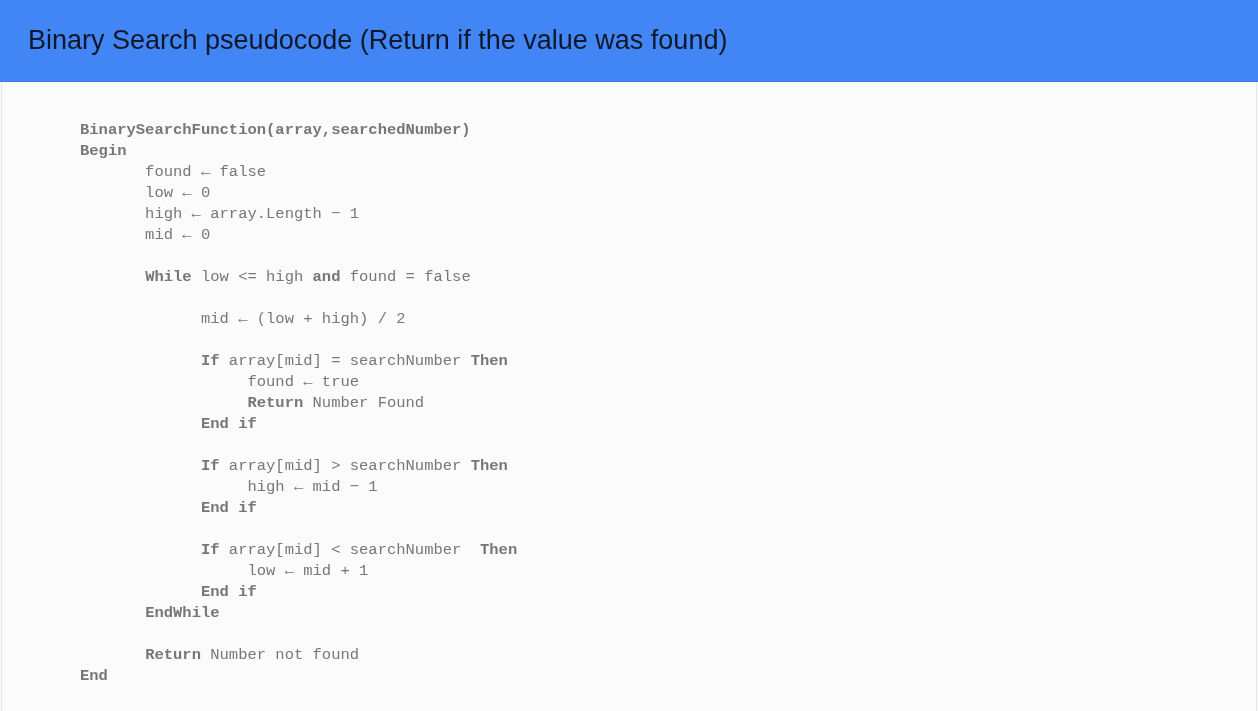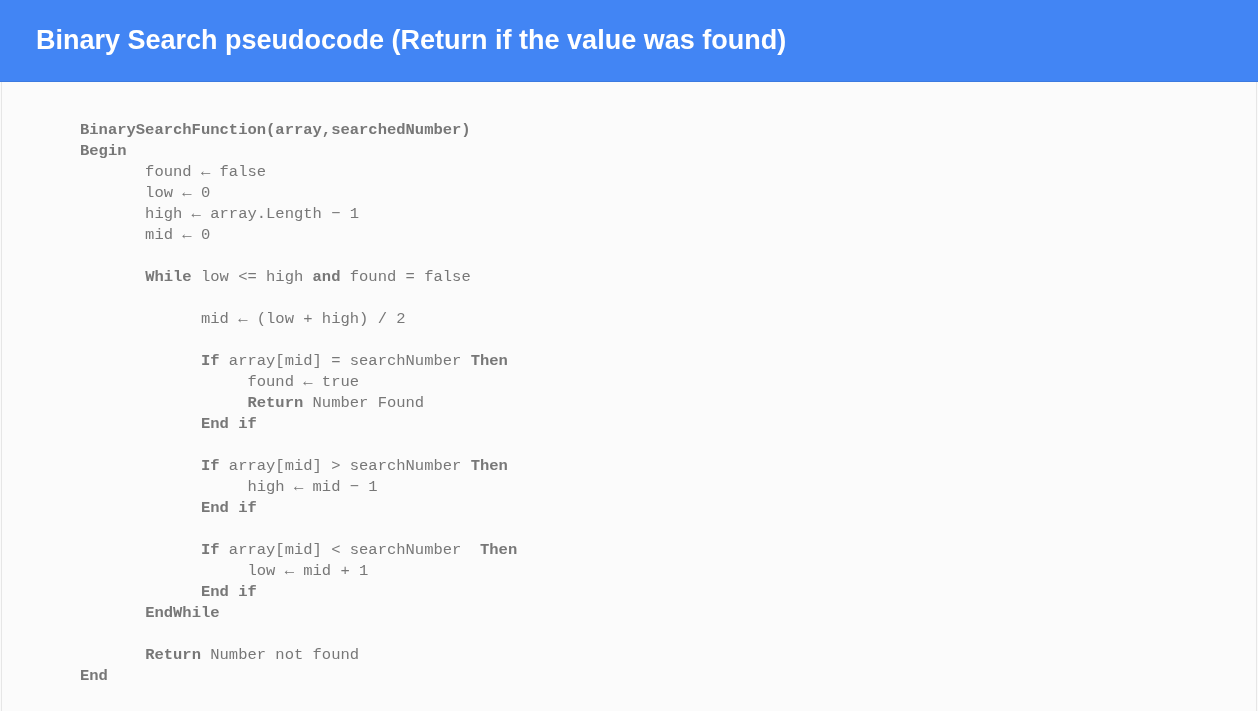--- a/index.html
+++ b/index.html
@@ -9,24 +9,24 @@
     }
     body {
       background: #fafafa;
       font-family: Arial, sans-serif;
       width: 1258px;
       height: 711px;
       overflow: hidden;
     }
     .header {
       background: #4285f4;
-      color: #ffffff;
-      padding: 25px 36px;
+      color: #0f172a;
+      padding: 25px 28px;
       font-size: 27px;
-      font-weight: 700;
+      font-weight: 400;
       border-bottom: 1px solid rgba(0,0,0,0.08);
     }
     .content {
       background: #fbfbfb;
       border: 1px solid #e6e6e6;
       border-top: none;
       margin: 0 1px;
       padding: 38px 0 36px 78px;
     }
     .code {

